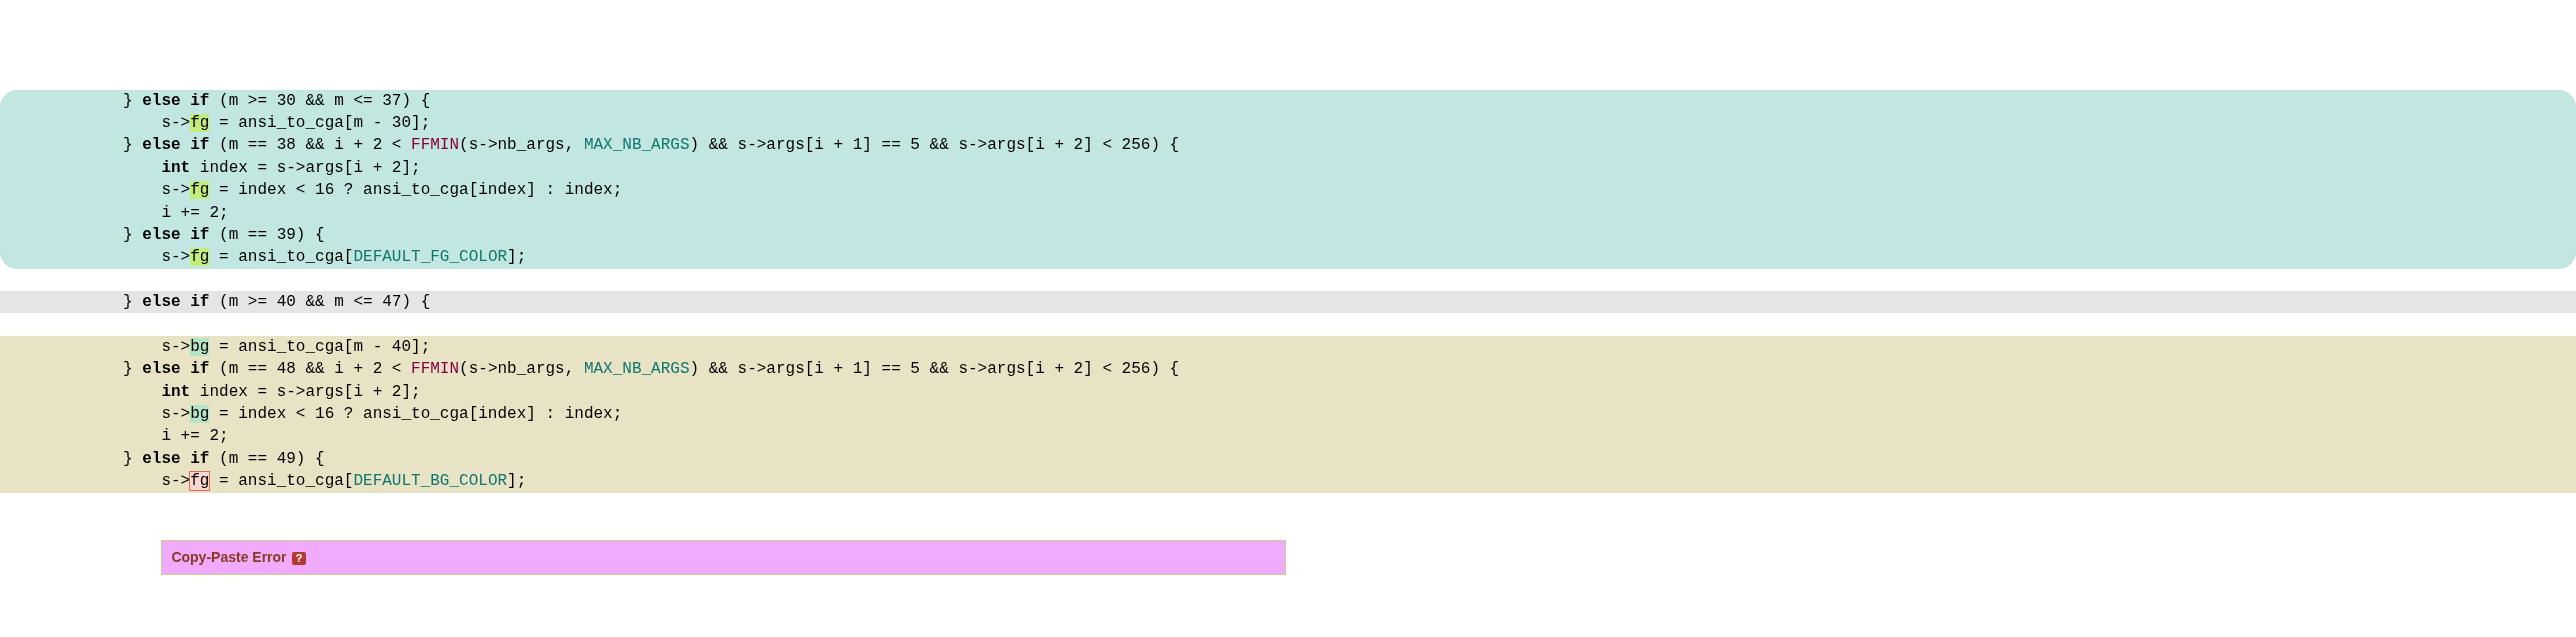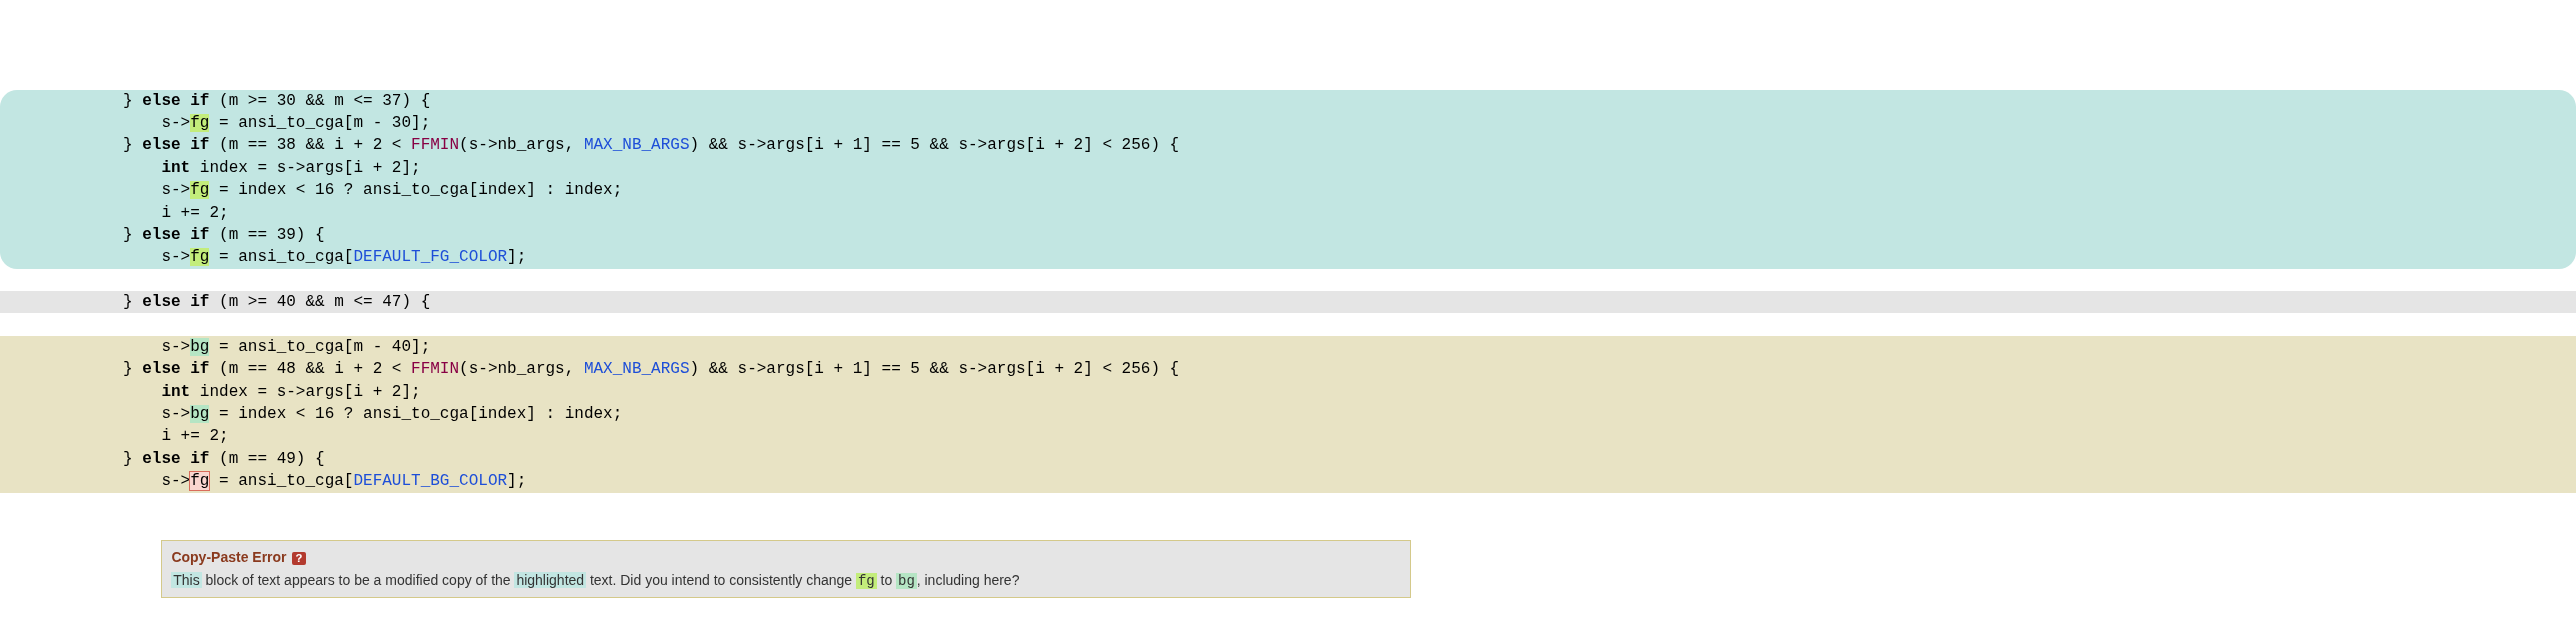--- a/index.html
+++ b/index.html
@@ -10,35 +10,35 @@
     white-space: pre;
     background: #fff;
     width: 2576px;
   }
   .code-block { padding-left: 123px; }
   .region-cyan { background: #c2e6e2; border-radius: 17px; }
   .region-white { background: #e5e5e5; }
   .region-tan { background: #e8e3c4; }
   .kw { font-weight: bold; color: #000; }
   .fn { color: #880044; font-weight: normal; }
-  .const { color: #1d4ed8; }
+  .const { color: #0f766e; }
   .hl-fg { background: #c3ed7b; }
   .hl-bg { background: #b5e5c4; }
   .hl-err {
     background: #f9d6d0;
     outline: 0.9px solid #d96c5b;
   }
   .note-box {
     font-family: Verdana, Arial, sans-serif;
     font-size: 14px;
-    background: #e5e5e5;
+    background: #f0abfc;
     border: 0.9px solid #d4c98a;
     margin: 2.8px 0 2.8px 161px;
     padding: 5.7px 9.4px;
-    width: 1250px;
+    width: 1125px;
     white-space: normal;
     line-height: 1.5;
   }
   .note-title {
     color: #8a3a1e;
     font-weight: bold;
     display: inline-block;
   }
   .help-badge {
     display: inline-block;
@@ -64,22 +64,19 @@
 
 
 
 <div class="code-block region-cyan" id="region-cyan"><div>} <span class="kw">else if</span> (m &gt;= 30 &amp;&amp; m &lt;= 37) {</div><div>    s-&gt;<span class="hl-fg">fg</span> = ansi_to_cga[m - 30];</div><div>} <span class="kw">else if</span> (m == 38 &amp;&amp; i + 2 &lt; <span class="fn">FFMIN</span>(s-&gt;nb_args, <span class="const">MAX_NB_ARGS</span>) &amp;&amp; s-&gt;args[i + 1] == 5 &amp;&amp; s-&gt;args[i + 2] &lt; 256) {</div><div>    <span class="kw">int</span> index = s-&gt;args[i + 2];</div><div>    s-&gt;<span class="hl-fg">fg</span> = index &lt; 16 ? ansi_to_cga[index] : index;</div><div>    i += 2;</div><div>} <span class="kw">else if</span> (m == 39) {</div><div>    s-&gt;<span class="hl-fg">fg</span> = ansi_to_cga[<span class="const">DEFAULT_FG_COLOR</span>];</div></div>
 <div class="code-block region-white" id="region-white"><div>} <span class="kw">else if</span> (m &gt;= 40 &amp;&amp; m &lt;= 47) {</div></div>
 <div class="code-block region-tan" id="region-tan-top"><div>    s-&gt;<span class="hl-bg">bg</span> = ansi_to_cga[m - 40];</div><div>} <span class="kw">else if</span> (m == 48 &amp;&amp; i + 2 &lt; <span class="fn">FFMIN</span>(s-&gt;nb_args, <span class="const">MAX_NB_ARGS</span>) &amp;&amp; s-&gt;args[i + 1] == 5 &amp;&amp; s-&gt;args[i + 2] &lt; 256) {</div><div>    <span class="kw">int</span> index = s-&gt;args[i + 2];</div><div>    s-&gt;<span class="hl-bg">bg</span> = index &lt; 16 ? ansi_to_cga[index] : index;</div><div>    i += 2;</div><div>} <span class="kw">else if</span> (m == 49) {</div><div>    s-&gt;<span class="hl-err">fg</span> = ansi_to_cga[<span class="const">DEFAULT_BG_COLOR</span>];</div></div>
 
 <div class="note-box region-tan">
   <span class="note-title">Copy-Paste Error</span>
   <span class="help-badge">?</span>
-  <div class="note-body">
-    <span class="note-hl-cyan">This</span><span> block of text appears to be a modified copy of the </span><span class="note-hl-cyan">highlighted</span><span> text.  Did you intend to consistently change </span><span class="note-hl-fg">fg</span><span> to </span><span class="note-hl-bg">bg</span><span>, including here?</span>
-  </div>
 </div>
 
 
 
 
 
 
 
 </body></html>

